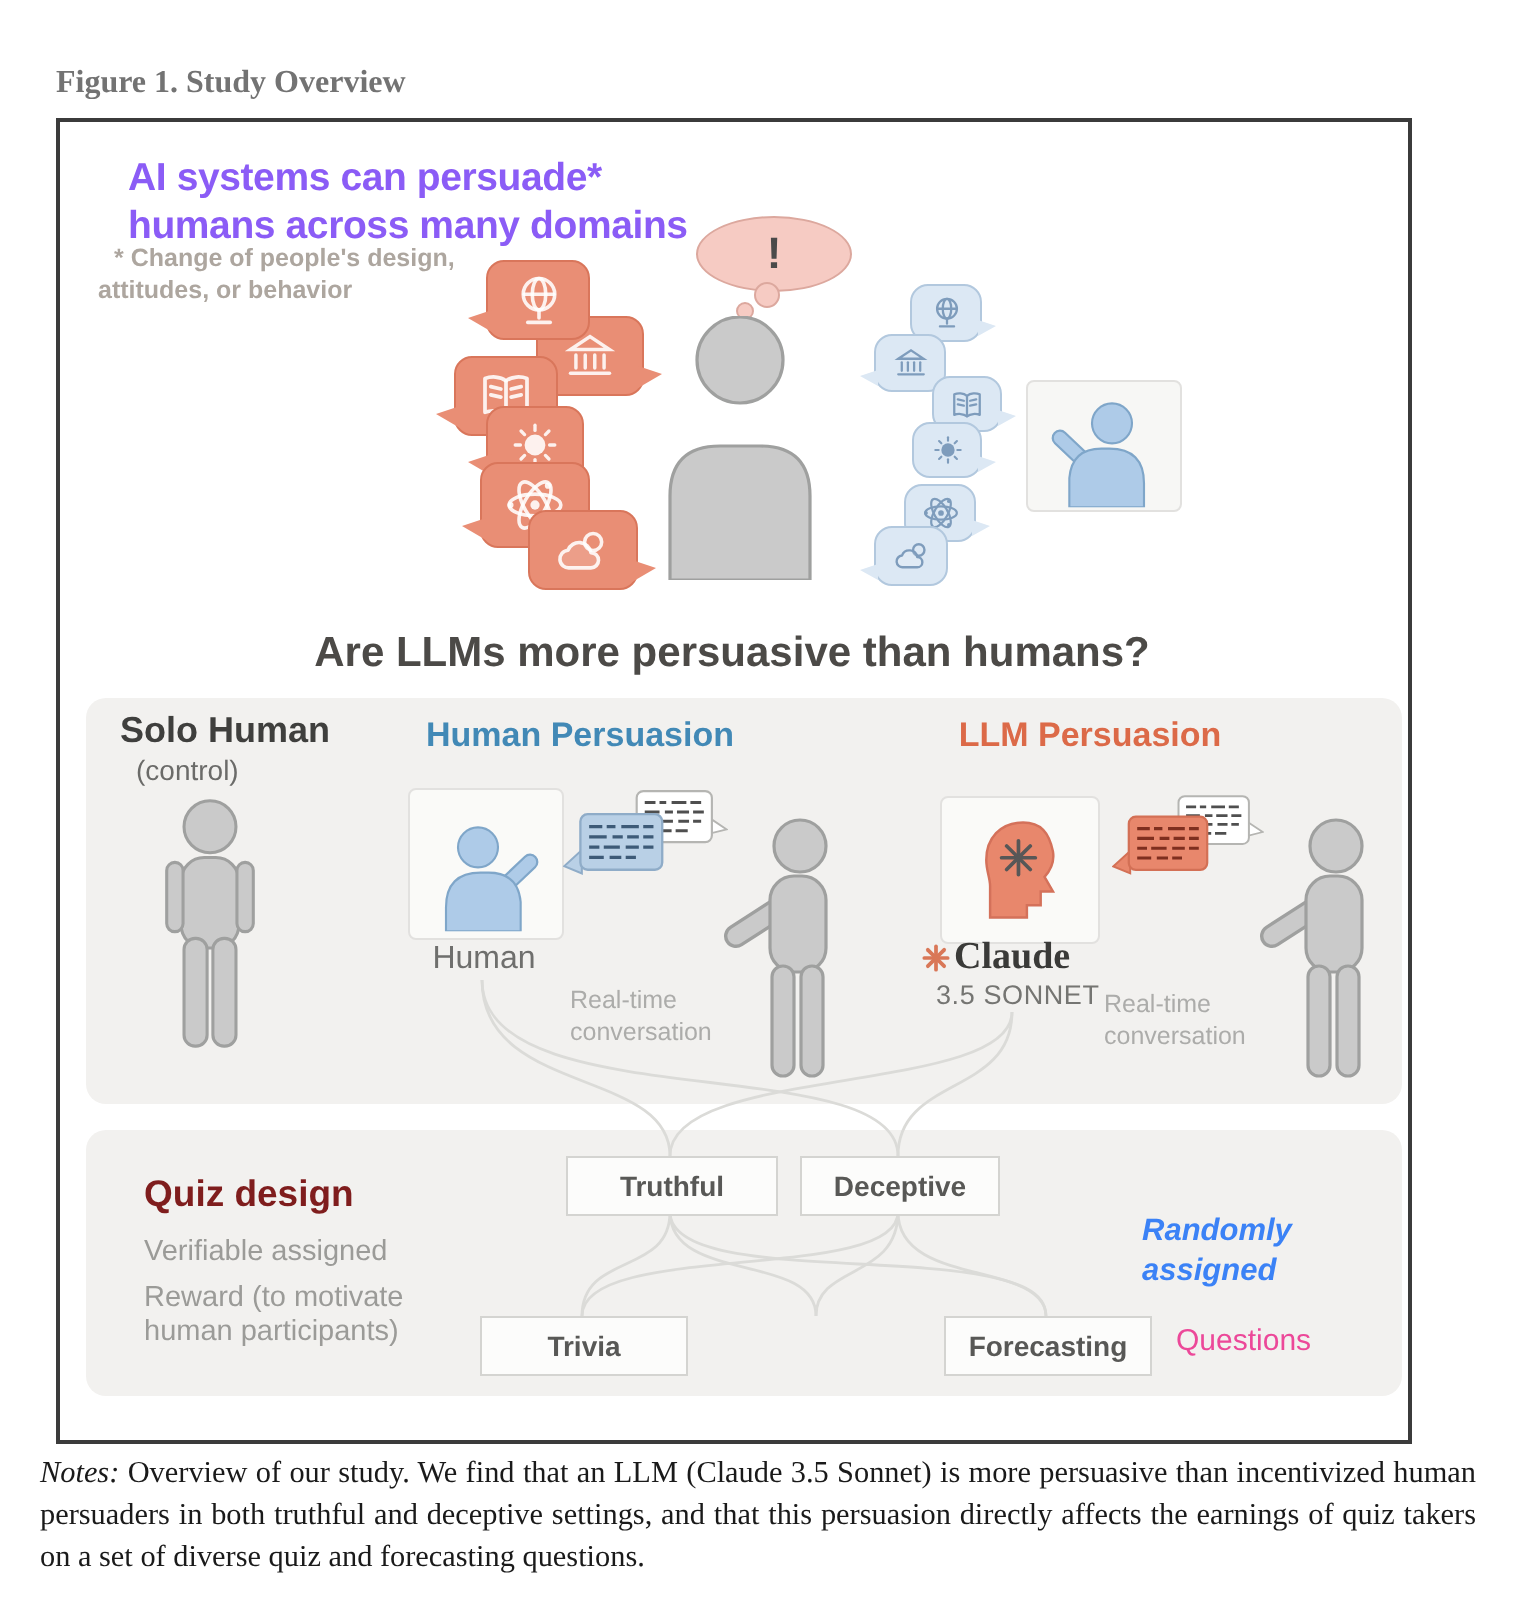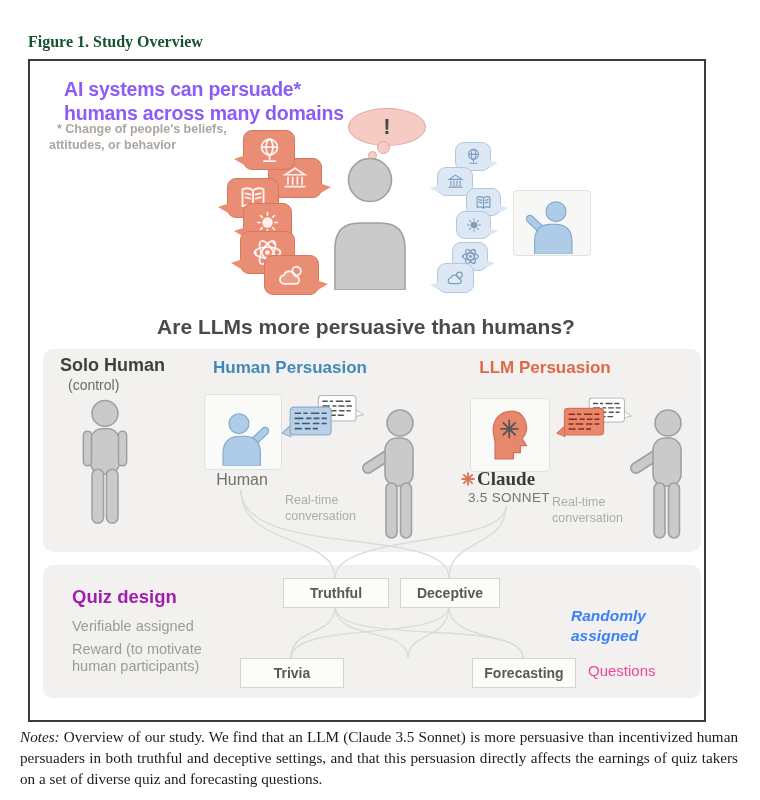--- a/index.html
+++ b/index.html
@@ -1,20 +1,20 @@
 <!DOCTYPE html>
 <html><head>
 <meta charset="utf-8">
 <style>
   html,body{margin:0;padding:0;background:#fff;}
   .page{position:relative;width:760px;height:800px;background:#fff;overflow:hidden;
         font-family:"Liberation Sans",sans-serif;}
   .abs{position:absolute;}
   .fig-title{left:28px;top:33px;font-family:"Liberation Serif",serif;font-weight:bold;
-             font-size:16px;color:#14532d;text-align:right;}
+             font-size:16px;color:#737373;text-align:right;}
   .fig-box{left:28px;top:59px;width:674px;height:659px;border:2px solid #3b3b3b;background:#fff;}
 
   
   .head-line{left:64px;font-size:19.5px;font-weight:bold;color:#8b5cf6;letter-spacing:-0.2px;}
   .note-line{font-size:12.5px;color:#ada69f;font-weight:bold;}
   .llm-box{left:118px;top:188px;width:74px;height:67px;background:#f2f1ef;border:1px solid #e2e1df;
            border-radius:5px;display:flex;align-items:center;justify-content:center;}
   .llm-box span{font-size:27px;font-weight:bold;color:#cf5a3d;letter-spacing:0.5px;}
 
   .bub{position:absolute;border-radius:9px;display:flex;align-items:center;justify-content:center;}
@@ -43,21 +43,21 @@
   .solo-sub{left:68px;top:377px;font-size:14px;color:#6b6b69;}
   .cond-title{font-size:17px;font-weight:bold;text-align:center;}
   .lbl-human{left:204px;top:471px;width:76px;text-align:center;font-size:16px;color:#6f6f6d;}
   .rt{font-size:12.5px;color:#acacaa;line-height:16px;}
   .claude-row{left:461px;top:468px;display:flex;align-items:center;gap:2px;}
   .claude-word{font-family:"Liberation Serif",serif;font-size:19px;font-weight:600;color:#3a3a38;}
   .sonnet{left:468px;top:490px;font-size:13.5px;color:#757572;letter-spacing:0.3px;}
 
   .opt{position:absolute;background:#FCFCFB;border:1.4px solid #d4d4d1;border-radius:0;
        display:flex;align-items:center;justify-content:center;font-size:14px;font-weight:600;color:#585856;z-index:3;}
-  .qd-title{left:72px;top:586px;font-size:18.5px;font-weight:bold;color:#a21caf;}
+  .qd-title{left:72px;top:586px;font-size:18.5px;font-weight:bold;color:#7f1d1d;}
   .qd-txt{font-size:14.5px;color:#9b9b98;}
   .random{left:532px;top:606px;font-size:15.5px;font-style:italic;color:#3b82f6;line-height:20px;font-weight:600;margin-left:39px;}
   .questions{left:588px;top:662px;font-size:15px;color:#ec4899;}
 
   .notes{left:20px;top:726px;width:718px;font-family:"Liberation Serif",serif;font-size:15.2px;
          color:#1a1a1a;text-align:justify;line-height:21px;}
   .notes i{font-style:italic;}
 
   .chat{position:absolute;}
   .cb-blue{--cb-fill:#B9D0E6;--cb-stroke:#8facc8;--cb-line:#3d5a77;}
@@ -203,21 +203,21 @@
       <path d="M335,606 C335,642 408,626 408,658"></path>
       <path d="M335,606 C335,648 523,616 523,658"></path>
       <path d="M449,606 C449,642 291,620 291,658"></path>
       <path d="M449,606 C449,640 408,632 408,658"></path>
       <path d="M449,606 C449,644 523,630 523,658"></path>
     </g>
   </svg>
 
   <div class="abs head-line z2" style="top:78px">AI systems can persuade*</div>
   <div class="abs head-line z2" style="top:102px">humans across many domains</div>
-  <div class="abs note-line z2" style="left:57px;top:122px">* Change of people's beliefs,</div>
+  <div class="abs note-line z2" style="left:57px;top:122px">* Change of people's design,</div>
   <div class="abs note-line z2" style="left:49px;top:138px">attitudes, or behavior</div>
 
 
   <div class="bub sal z2" style="left:268px;top:158px;width:52px;height:38px">
     <svg width="26" height="26">
         <use href="#ic-bank"></use>
       </svg>
       <i class="tail tail-br"></i>
     </div>
   <div class="bub sal z2" style="left:243px;top:130px;width:50px;height:38px">

